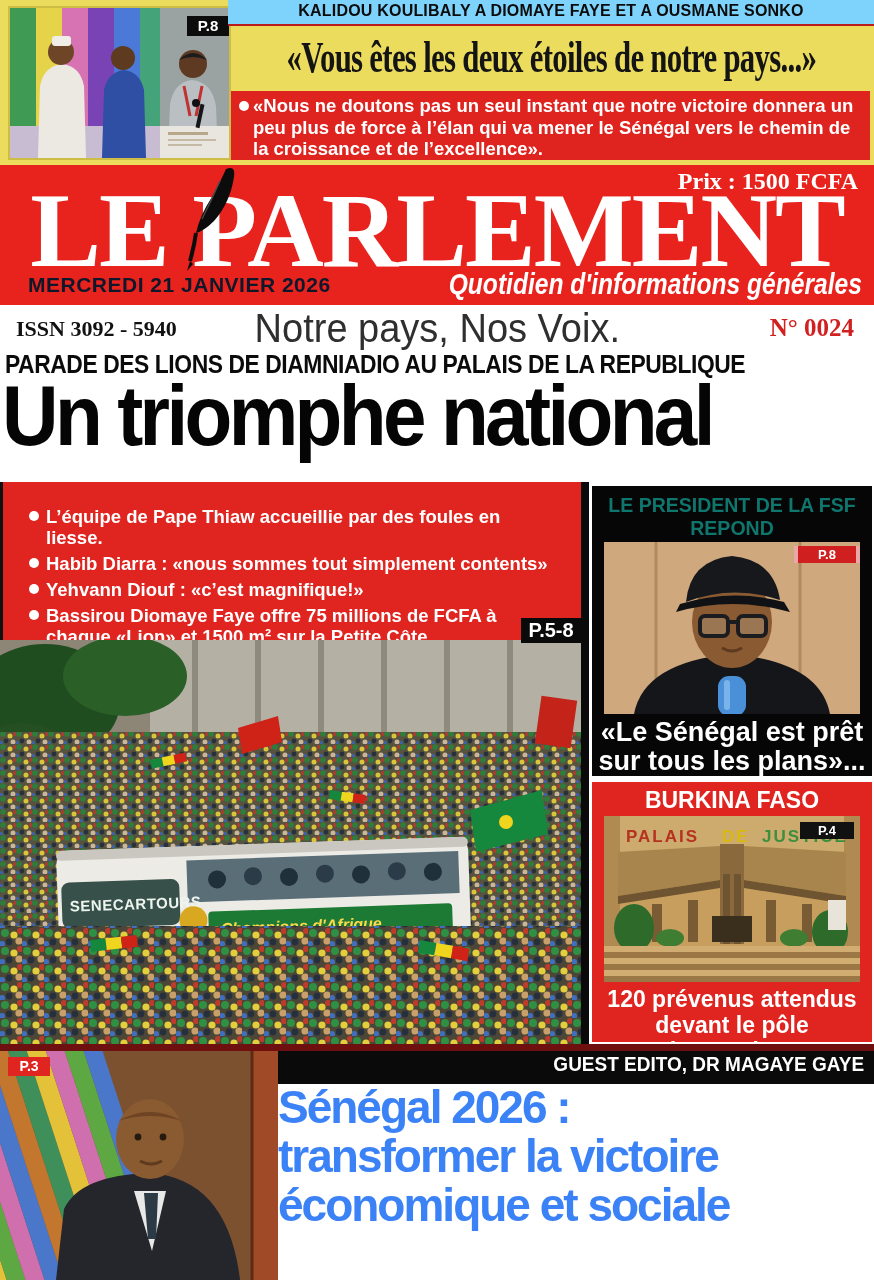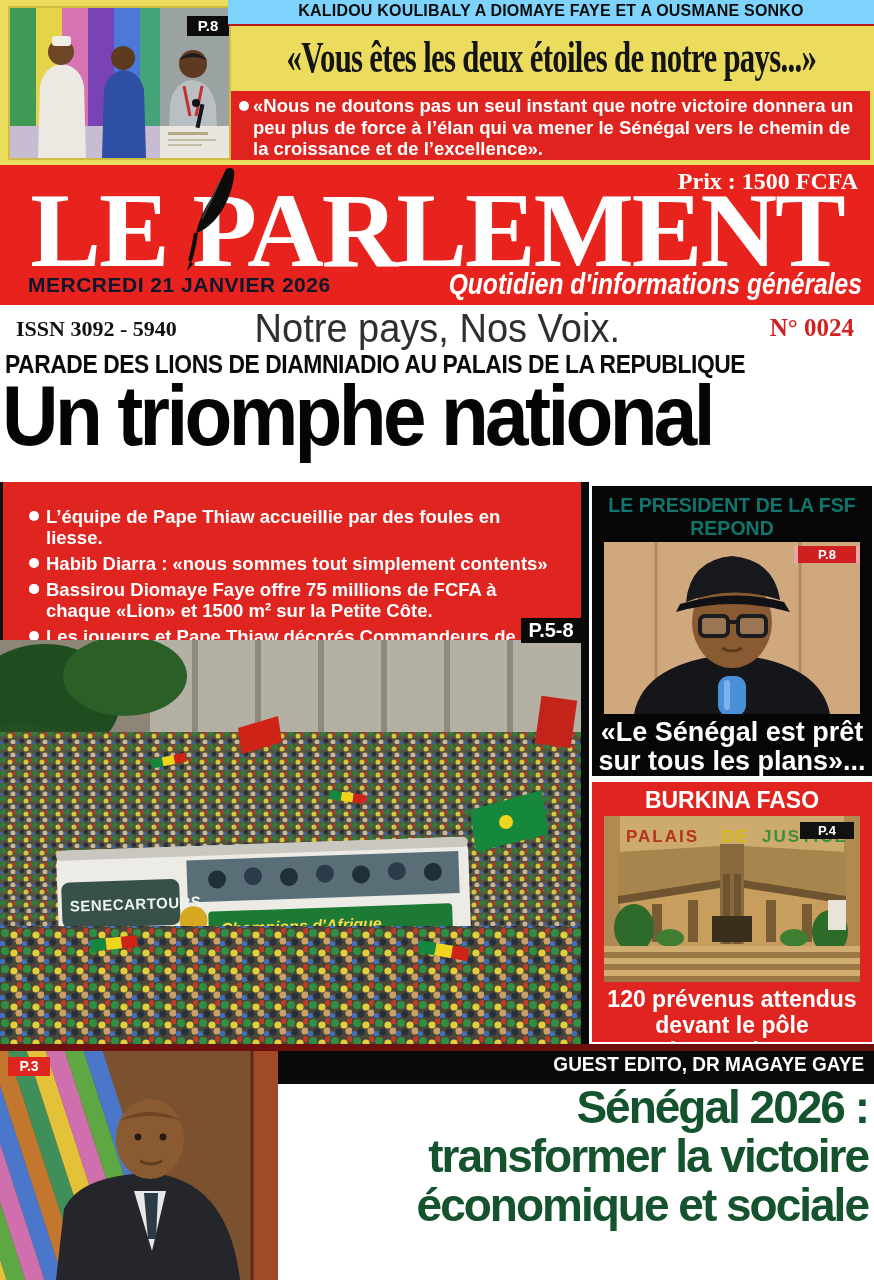--- a/index.html
+++ b/index.html
@@ -81,21 +81,21 @@
 
   
   .maroon-strip{left:0;top:1044px;width:874px;height:7px;background:#6e1010;}
   .bottom-sec{left:0;top:1051px;width:874px;height:229px;background:#fff;}
   .gaye-photo{left:0;top:0;width:278px;height:229px;}
   .gaye-photo svg{display:block;width:100%;height:100%;}
   .badge-p3{left:8px;top:6px;width:42px;height:19px;background:#e0241f;font-size:14px;line-height:19px;}
   .guest-bar{left:278px;top:0;width:596px;height:33px;background:#0a0a0a;color:#fff;text-align:right;
              box-sizing:border-box;padding-right:10px;}
   .guest-bar .fit{font-weight:bold;font-size:20px;line-height:27px;transform:scaleX(.95);transform-origin:right;}
-  .bottom-headline{left:278px;top:32px;width:590px;text-align:right;color:#14532d;font-weight:bold;
+  .bottom-headline{left:278px;top:32px;width:590px;color:#3b82f6;font-weight:bold;
                    font-size:46px;line-height:49px;letter-spacing:-2px;}
 </style>
 </head>
 <body>
 
 <div class="page">
 
   <div class="abs top-banner">
     <div class="abs tb-photo">
       <svg viewBox="0 0 219 150" preserveAspectRatio="none">
@@ -165,21 +165,21 @@
     <span class="fit">PARADE DES LIONS DE DIAMNIADIO AU PALAIS DE LA REPUBLIQUE</span>
   </div>
   <div class="abs lead-headline">
     <span class="fit">Un triomphe national</span>
   </div>
 
   <div class="abs bullets-box">
     <ul>
       <li><span class="dot"></span><span>L’équipe de Pape Thiaw accueillie par des foules en liesse.</span></li>
       <li><span class="dot"></span><span>Habib Diarra : «nous sommes tout simplement contents»</span></li>
-      <li><span class="dot"></span></li>
+      <li><span class="dot"></span><span>Yehvann Diouf : «c’est magnifique!»</span></li>
       <li><span class="dot"></span><span>Bassirou Diomaye Faye offre 75 millions de FCFA à chaque «Lion» et 1500 m² sur la Petite Côte.</span></li>
       <li><span class="dot"></span><span>Les joueurs et Pape Thiaw décorés Commandeurs de l’ Ordre national du Lion.</span></li>
     </ul>
   </div>
 
   <div class="abs crowd-photo">
     <svg viewBox="0 0 581 404" preserveAspectRatio="none">
       <defs>
         <pattern id="cr" width="16" height="13" patternUnits="userSpaceOnUse">
           <rect width="16" height="13" fill="#57523f"></rect>

